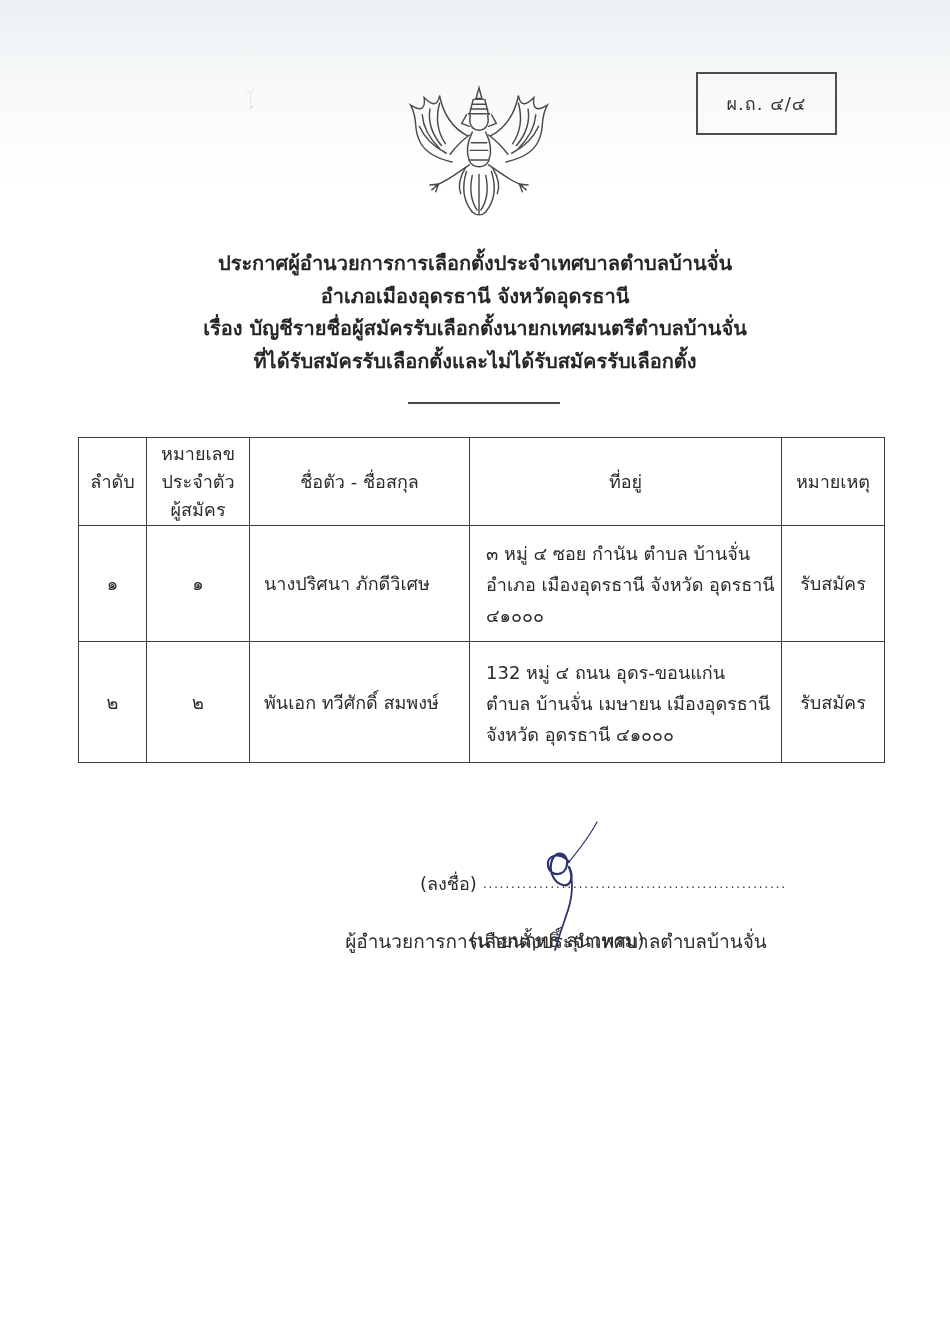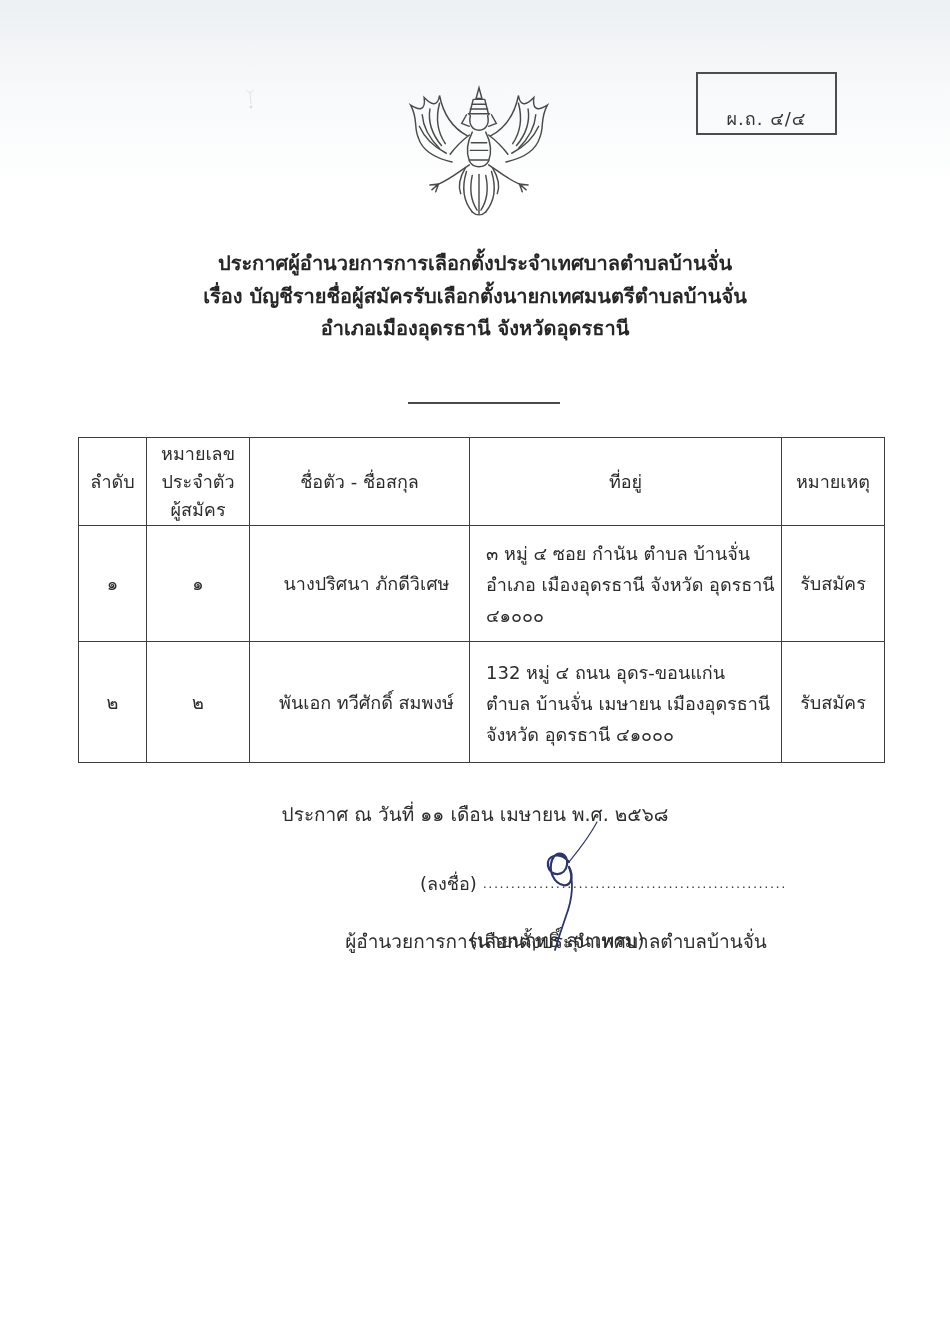--- a/index.html
+++ b/index.html
@@ -20,21 +20,21 @@
   .speck { position:absolute; left:243px; top:88px; width:14px; height:26px;
            opacity:.25; pointer-events:none; }
 
   
   .emblem { position:absolute; left:402px; top:83px; width:154px; height:154px; }
 
   
   .form-code-box {
     position:absolute; left:696px; top:72px; width:141px; height:63px;
     border:2px solid #4d4d4d;
-    display:flex; align-items:flex-end; justify-content:center;
+    display:flex; align-items:center; justify-content:center;
     font-size:18px; letter-spacing:1px; color:#333;
   }
 
   
   .title-block {
     position:absolute; top:247px; left:0; width:100%;
     text-align:center; font-weight:bold; font-size:20px;
     line-height:32.5px; color:#262626;
   }
 
@@ -57,21 +57,21 @@
   .cand-table thead tr { height:88px; }
   .row-1 { height:116px; }
   .row-2 { height:121px; }
   .col-order  { width:68px; }
   .col-number { width:103px; }
   .col-name   { width:220px; }
   .col-addr   { width:312px; }
   .col-remark { width:103px; }
   .th-center, .td-center { text-align:center; }
   .header-lines { line-height:28px; display:inline-block; }
-  .td-name { padding-left:14px; text-align:center; }
+  .td-name { padding-left:14px; text-align:left; }
   .td-addr { padding:10px 2px 8px 16px; text-align:left; line-height:31px; vertical-align:top; }
 
   
   .announce-date {
     position:absolute; top:799px; left:0; width:100%;
     text-align:center; font-size:19px; color:#2d2d2d;
   }
   .sign-line {
     position:absolute; top:869px; left:420px;
     font-size:18px; color:#2d2d2d; white-space:nowrap;
@@ -140,22 +140,23 @@
     <path d="M73,96 C70,110 72,123 78,132 M87,96 C90,110 88,123 82,132"></path>
     <path d="M73,134 C77,138 83,138 87,134"></path>
   </svg>
 
   <div class="form-code-box">
     <span>ผ.ถ. ๔/๔</span>
   </div>
 
   <div class="title-block">
     <div>ประกาศผู้อำนวยการการเลือกตั้งประจำเทศบาลตำบลบ้านจั่น</div>
+    <div>อำเภอเมืองอุดรธานี จังหวัดอุดรธานี</div>
     <div>เรื่อง บัญชีรายชื่อผู้สมัครรับเลือกตั้งนายกเทศมนตรีตำบลบ้านจั่น</div>
-    <div>อำเภอเมืองอุดรธานี จังหวัดอุดรธานี</div>
+    <div>ที่ได้รับสมัครรับเลือกตั้งและไม่ได้รับสมัครรับเลือกตั้ง</div>
   </div>
 
   <div class="divider"></div>
 
   <table class="cand-table">
     <colgroup>
       <col class="col-order">
         <col class="col-number">
         <col class="col-name">
       <col class="col-addr">
@@ -195,21 +196,20 @@
         <td class="td-addr">
           <div>132 หมู่ ๔  ถนน อุดร-ขอนแก่น</div>
           <div>ตำบล บ้านจั่น เมษายน เมืองอุดรธานี</div>
           <div>จังหวัด อุดรธานี ๔๑๐๐๐</div>
         </td>
         <td class="td-center">รับสมัคร</td>
       </tr>
     </tbody>
   </table>
 
-  <div class="announce-date">ประกาศ ณ วันที่  ๑๑  เดือน  เมษายน  พ.ศ. ๒๕๖๘</div>
 
   <div class="sign-line">
     <span>(ลงชื่อ)</span>
     <span class="sign-dots">......................................................</span>
   </div>
 
   <svg class="signature-ink" viewBox="0 0 88 138" fill="none" stroke="#2c3570" stroke-linecap="round">
     <path d="M82,2 C73,19 62,32 54,42" stroke-width="1.2"></path>
     <path d="M54,42 C45,31 31,35 33,46 C35,57 50,57 52,45 C54,33 41,29 37,40 C33,51 39,63 48,65 C56,67 59,56 54,47" stroke-width="2.2"></path>
     <path d="M54,47 C59,62 57,80 51,96 C47,108 43,119 40,130" stroke-width="1.8"></path>

